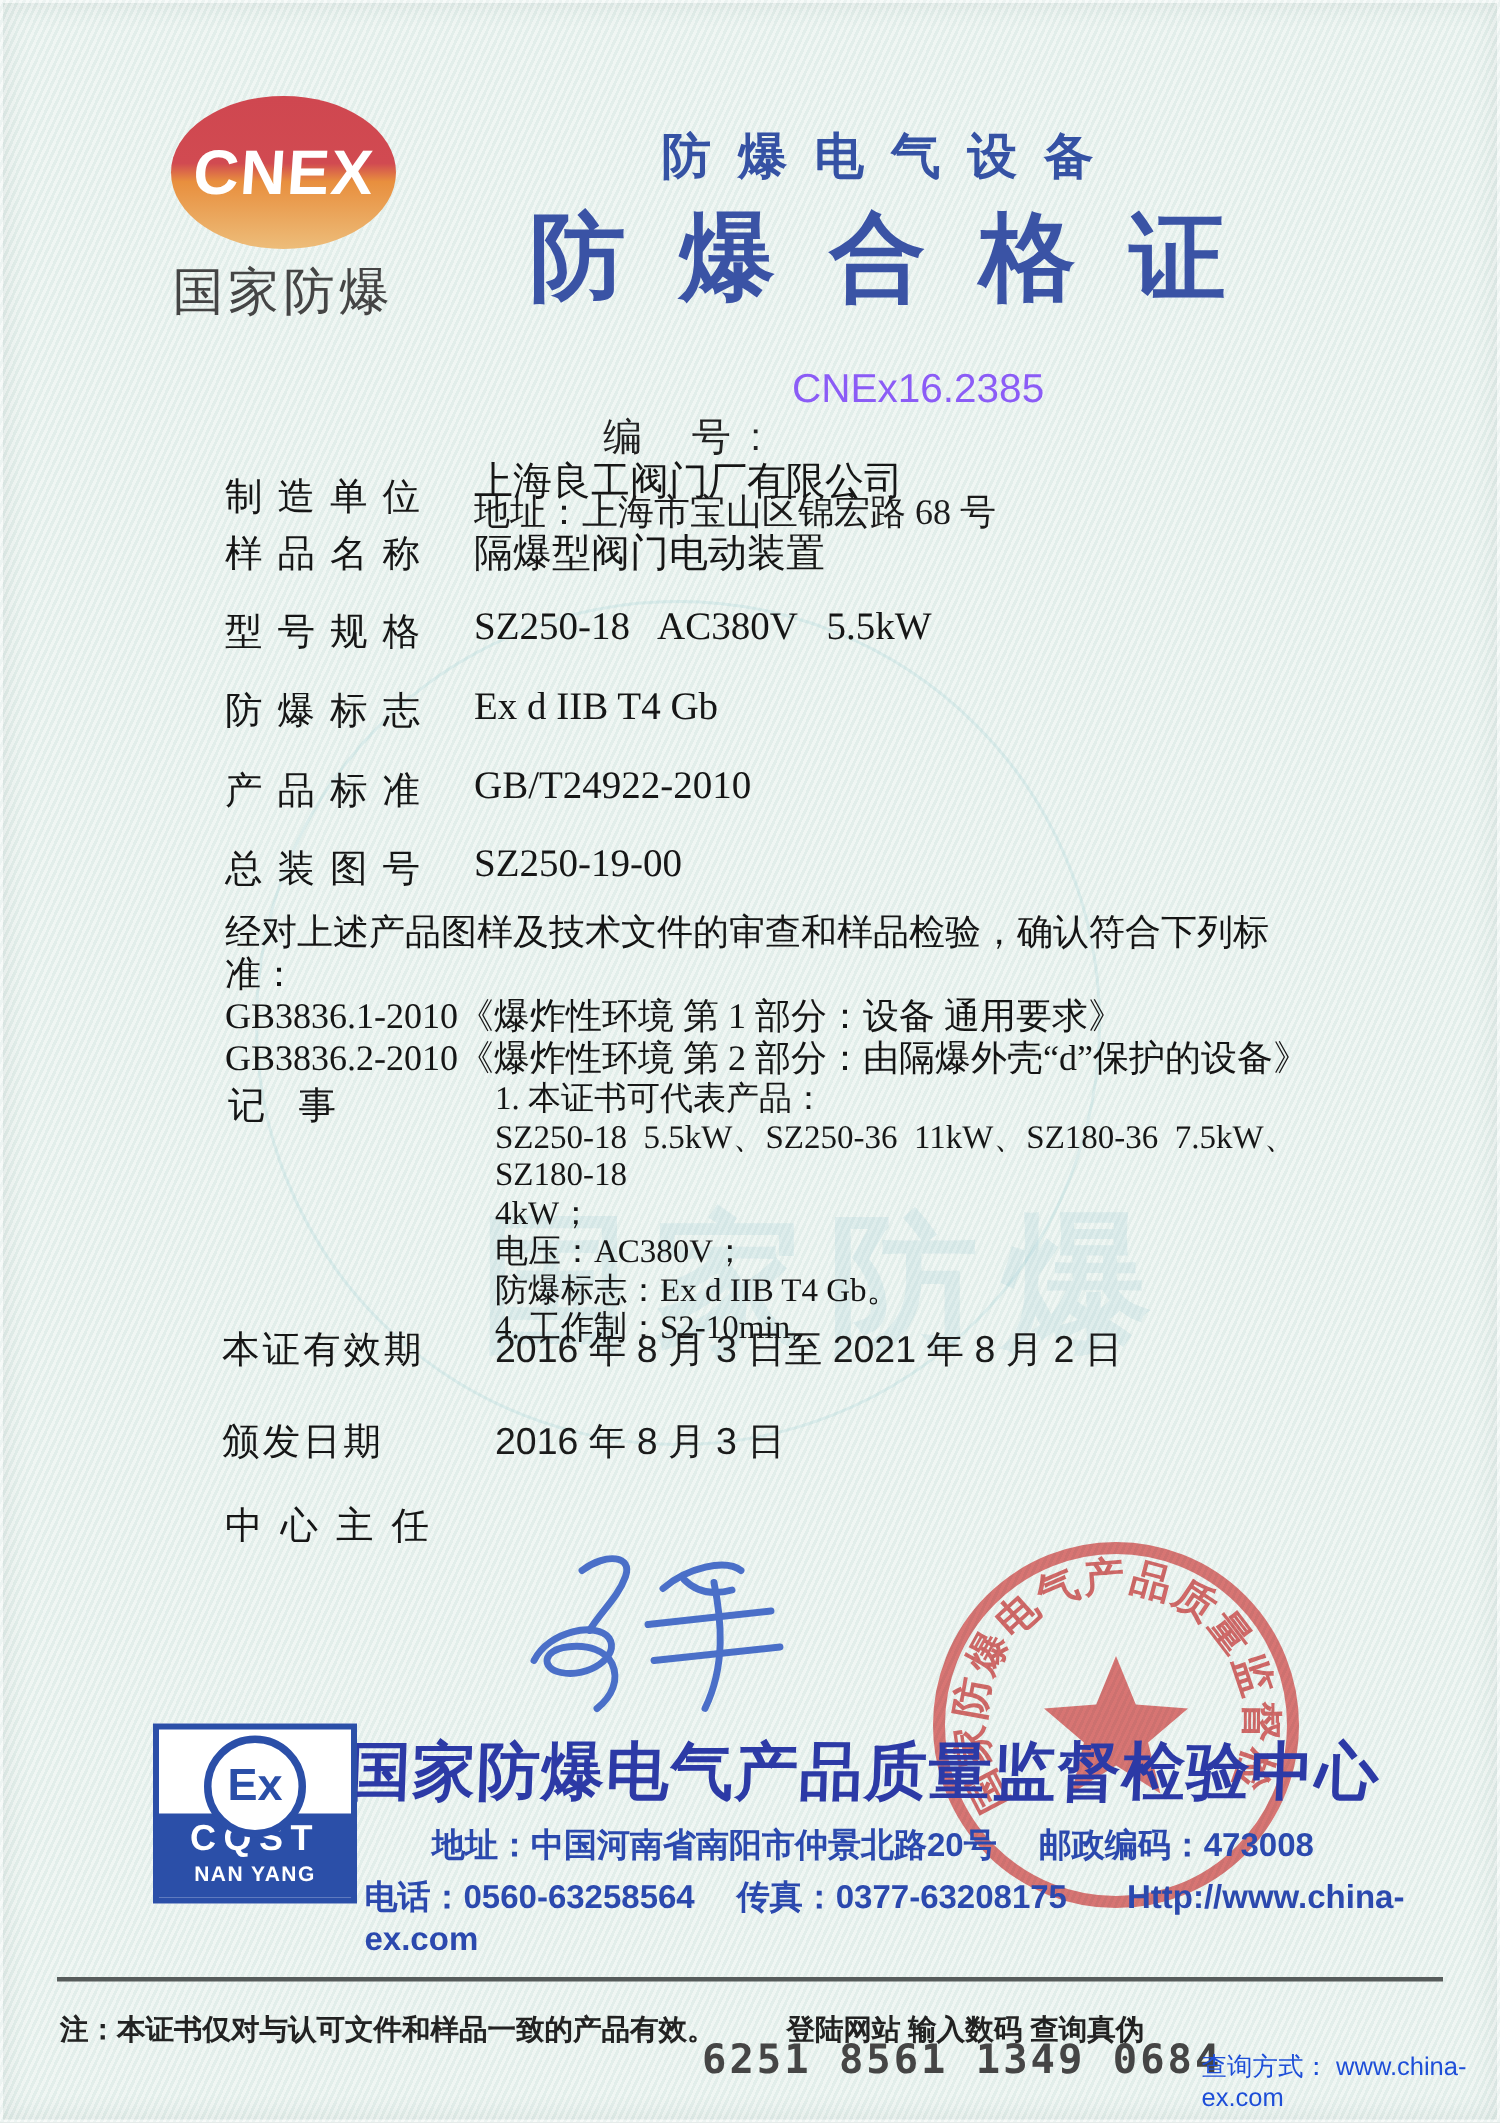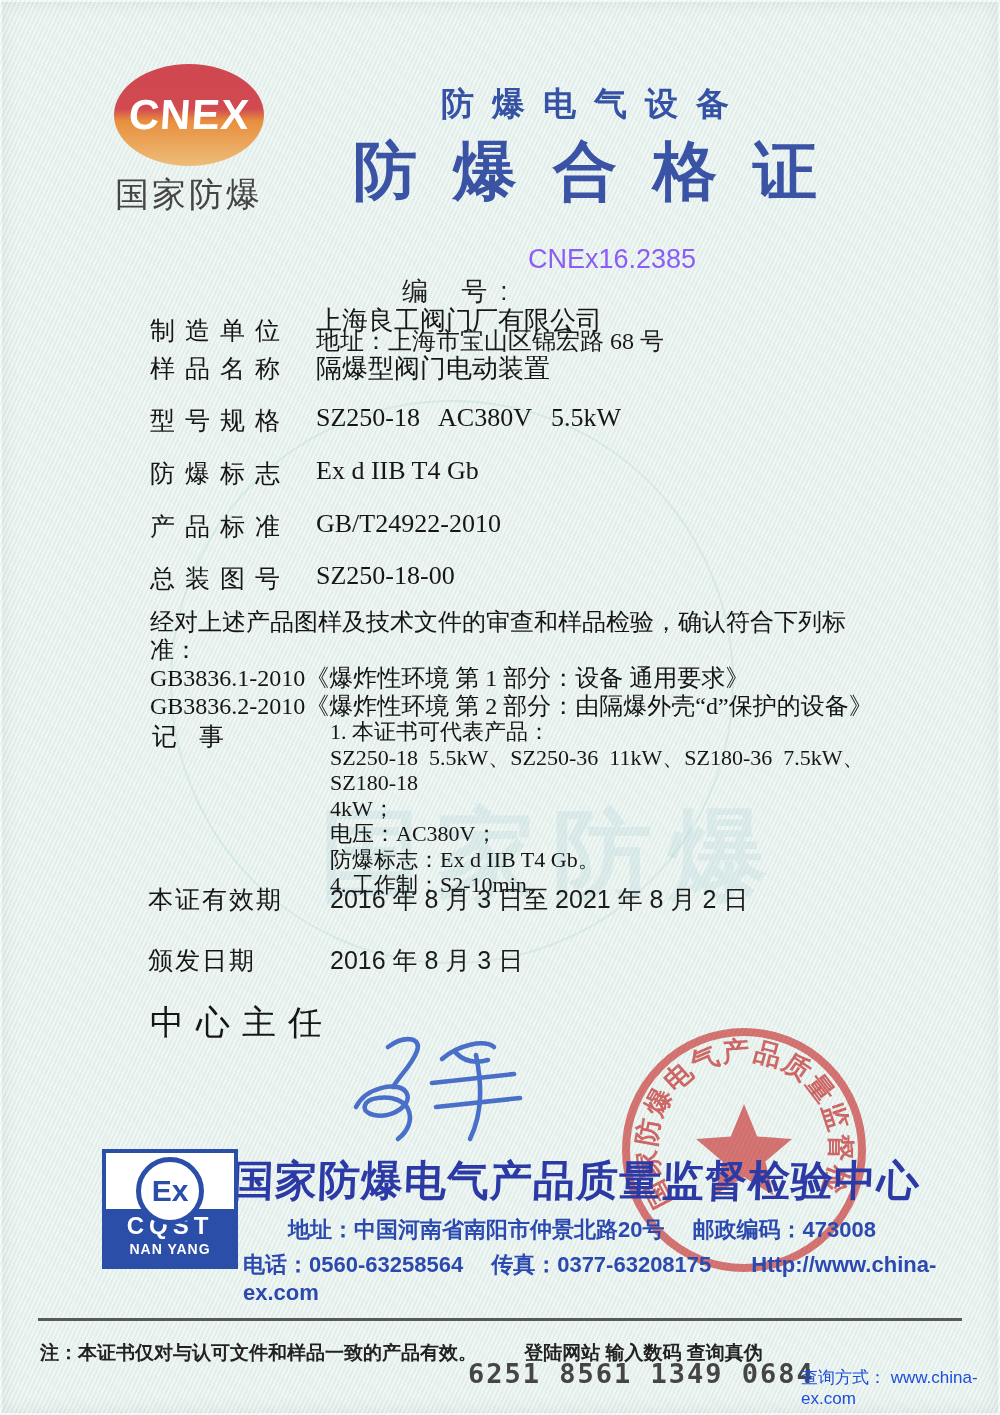--- a/index.html
+++ b/index.html
@@ -44,21 +44,21 @@
   .faddr{left:316px;top:325px;font-size:24px;font-family:"Liberation Serif",serif;color:#1b1b1b;}
 
   .conformity{left:150px;top:608px;width:740px;font-size:24px;line-height:28px;color:#151515;
     font-family:"Liberation Serif",serif;}
   .notes-label{left:152px;top:720px;font-size:25px;letter-spacing:22px;color:#161616;}
   .notes-lines{left:330px;top:719px;width:600px;font-size:22px;line-height:25.5px;color:#161616;
     font-family:"Liberation Serif",serif;}
 
   .vlabel{left:148px;font-size:25px;letter-spacing:2px;color:#161616;}
   .vvalue{left:330px;font-size:25px;color:#1b1b1b;}
-  .director{left:150px;top:1000px;font-size:34px;letter-spacing:12px;color:#161616;}
+  .director{left:150px;top:1000px;font-size:25px;letter-spacing:12px;color:#161616;}
 
   .signature{left:338px;top:1025px;}
   .seal{left:612px;top:1018px;mix-blend-mode:multiply;opacity:.95;}
 
   .org-name{left:232px;top:1153px;width:690px;font-size:42px;font-weight:bold;color:#2c3aa6;
     letter-spacing:1px;transform:skewX(-2deg);}
   .org-line1{left:288px;top:1215px;font-size:22px;font-weight:bold;color:#2b49ae;}
   .org-line2{left:243px;top:1250px;font-size:22px;font-weight:bold;color:#2b49ae;}
   .gap28{display:inline-block;width:28px;}
   .gap40{display:inline-block;width:40px;}
@@ -110,21 +110,21 @@
   <div class="abs flabel" style="top:404px">型号规格</div>
   <div class="abs fvalue pre" style="top:403px">SZ250-18   AC380V   5.5kW</div>
 
   <div class="abs flabel" style="top:457px">防爆标志</div>
   <div class="abs fvalue" style="top:456px">Ex d IIB T4 Gb</div>
 
   <div class="abs flabel" style="top:510px">产品标准</div>
   <div class="abs fvalue" style="top:509px">GB/T24922-2010</div>
 
   <div class="abs flabel" style="top:562px">总装图号</div>
-  <div class="abs fvalue" style="top:561px">SZ250-18-00</div>
+  <div class="abs fvalue" style="top:561px">SZ250-19-00</div>
 
   <div class="abs conformity">
     <div>经对上述产品图样及技术文件的审查和样品检验，确认符合下列标准：</div>
     <div>GB3836.1-2010《爆炸性环境 第 1 部分：设备 通用要求》</div>
     <div>GB3836.2-2010《爆炸性环境 第 2 部分：由隔爆外壳“d”保护的设备》</div>
   </div>
 
   <div class="abs notes-label">记事</div>
   <div class="abs notes-lines">
     <div class="pre">1. 本证书可代表产品：</div>

